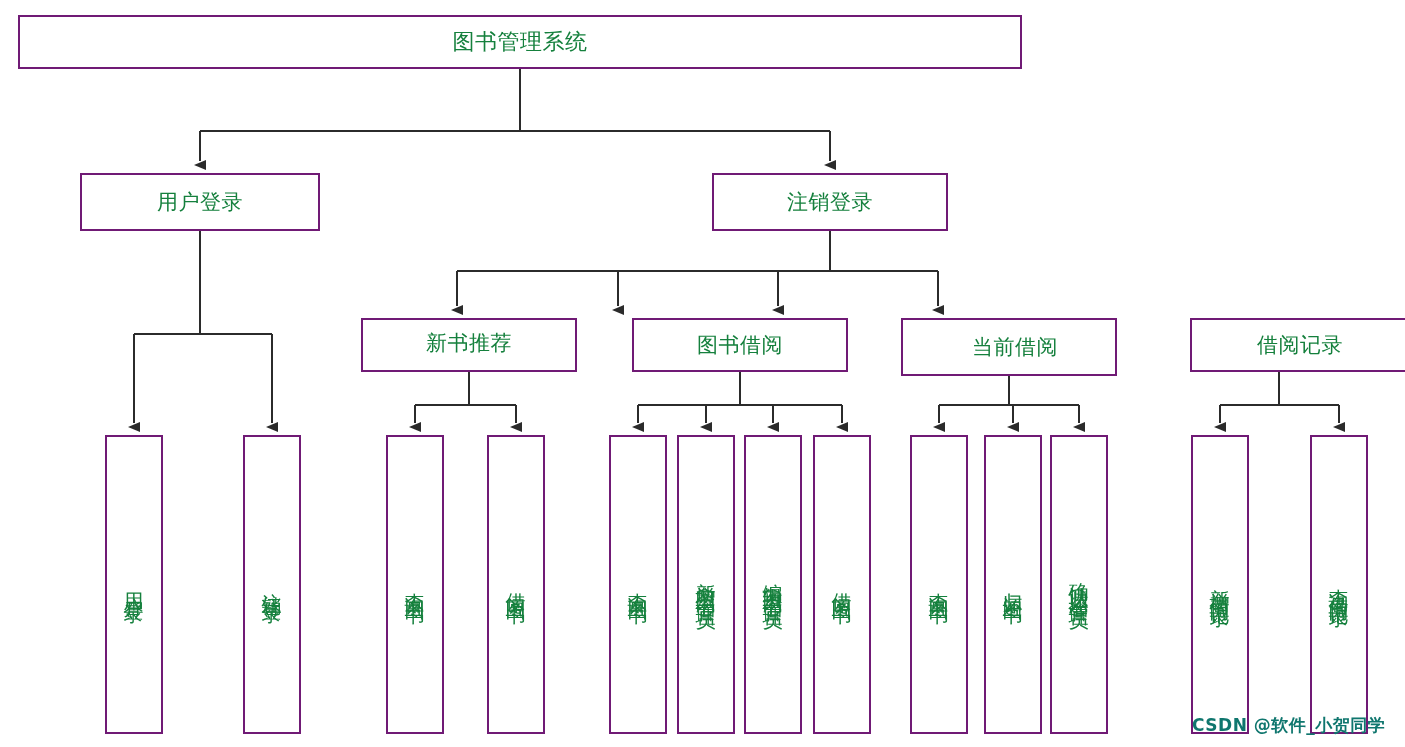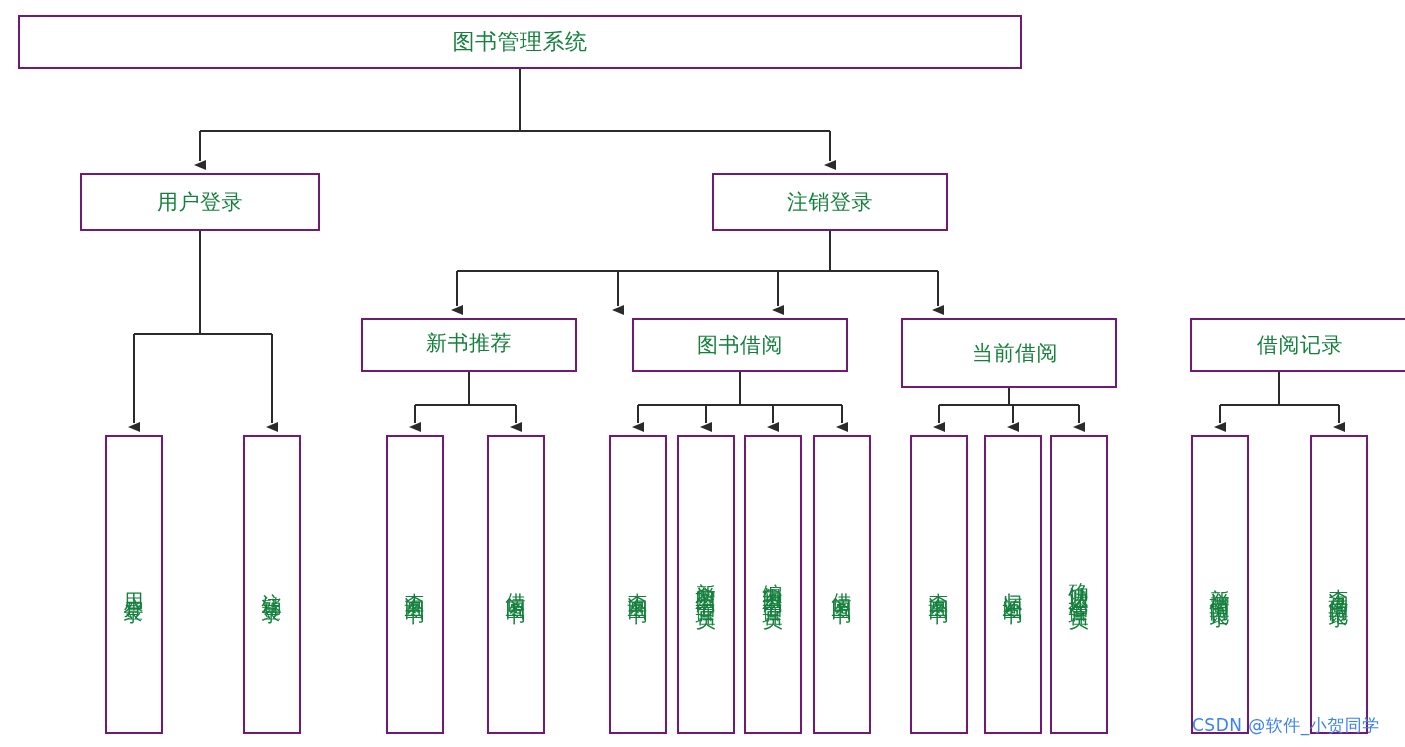--- a/index.html
+++ b/index.html
@@ -50,23 +50,24 @@
     text-orientation: upright;
     font-size: 20px;
     letter-spacing: 4px;
     line-height: 1.1;
     white-space: nowrap;
     text-align: center;
   }
   .watermark {
     position: absolute;
     font-size: 17px;
-    color: #3b82f6;
+    color: #0f766e;
     white-space: nowrap;
     letter-spacing: 0.5px;
+    font-weight: bold;
   }
 </style>
 </head>
 <body>
 
 <div id="stage">
 
   <svg id="diagram-svg" width="1405" height="747" viewBox="0 0 1405 747" aria-hidden="true">
     <defs>
       <marker id="arrowhead" markerWidth="10" markerHeight="12" refX="1" refY="6" orient="auto" markerUnits="userSpaceOnUse">
@@ -120,21 +121,21 @@
       </div>
       <div class="node-box branch" style="left: 712px; top: 173px; width: 236px; height: 58px;">
         <span class="lbl-h">注销登录</span>
       </div>
       <div class="node-box branch" style="left: 361px; top: 318px; width: 216px; height: 54px; font-family: Liberation Mono, monospace;">
         <span class="lbl-h">新书推荐</span>
       </div>
       <div class="node-box branch" style="left: 632px; top: 318px; width: 216px; height: 54px; align-items: center;">
         <span class="lbl-h">图书借阅</span>
       </div>
-      <div class="node-box branch" style="left: 901px; top: 318px; width: 216px; height: 70px; padding-left: 12px;">
+      <div class="node-box branch" style="left: 901px; top: 318px; width: 216px; height: 58px; padding-left: 12px;">
         <span class="lbl-h">当前借阅</span>
       </div>
       <div class="node-box branch" style="left: 1190px; top: 318px; width: 220px; height: 54px;">
         <span class="lbl-h">借阅记录</span>
       </div>
       <div class="node-box leaf" style="left: 105px; top: 435px; width: 58px; height: 299px;">
         <span class="lbl-v">用户登录</span>
       </div>
       <div class="node-box leaf" style="left: 243px; top: 435px; width: 58px; height: 299px;">
         <span class="lbl-v">注销登录</span>

